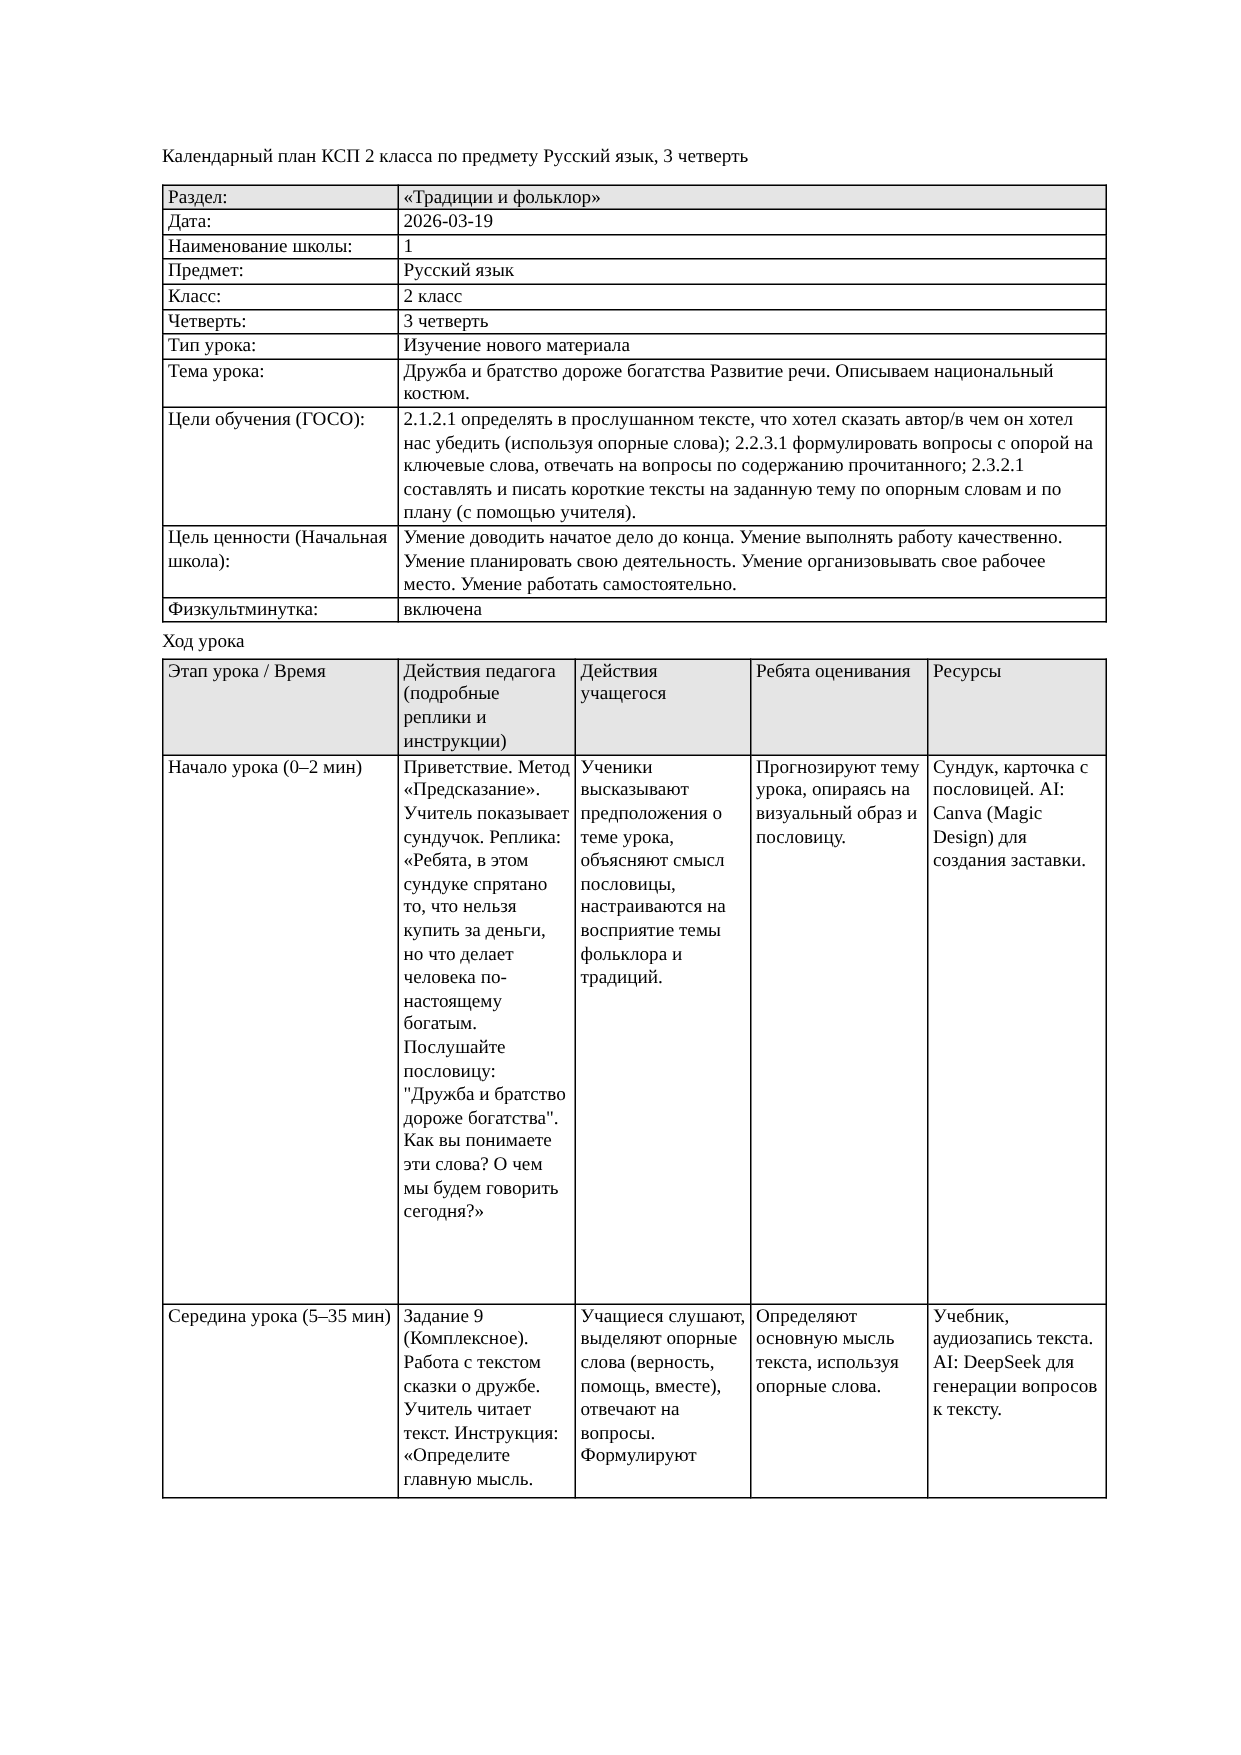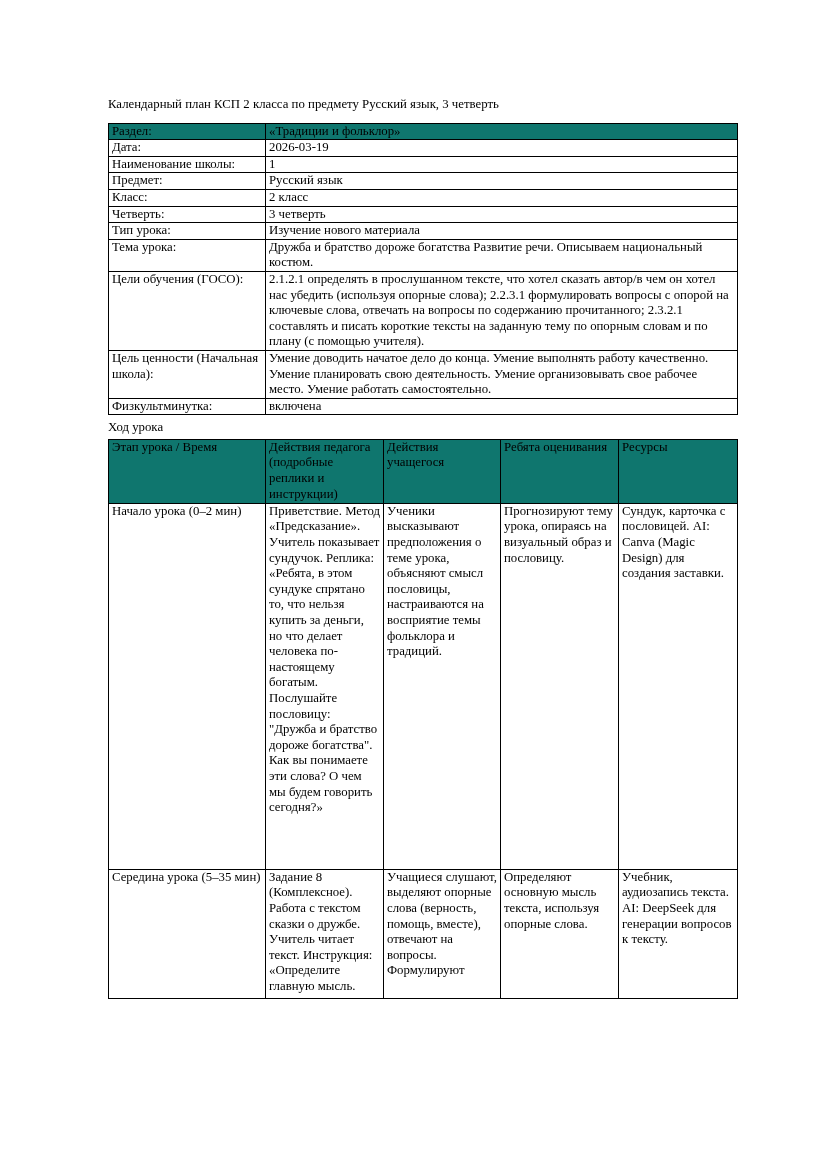--- a/index.html
+++ b/index.html
@@ -32,21 +32,21 @@
     table-layout: fixed;
   }
   td, th {
     border: 1px solid #000000;
     padding: 0 3px;
     vertical-align: top;
     text-align: left;
     font-weight: normal;
     word-wrap: break-word;
   }
-  tr.shaded td, thead th { background: #0f766e; }
+  tr.shaded td, thead th { background: #e5e5e5; }
   .info-table col.c-label { width: 157px; }
   .flow-heading { margin-top: 5px; margin-bottom: 3px; }
   .flow-table col.f1 { width: 157px; }
   .flow-table col.f2 { width: 118px; }
   .flow-table col.f3 { width: 117px; }
   .flow-table col.f4 { width: 118px; }
   .flow-table col.f5 { width: 119px; }
   .flow-table thead th { height: 64px; }
   .flow-table tr.row-start td { height: 366px; }
   .flow-table tr.row-clipped .clip {
@@ -140,21 +140,21 @@
           <td>Приветствие. Метод «Предсказание». Учитель показывает сундучок. Реплика: «Ребята, в этом сундуке спрятано то, что нельзя купить за деньги, но что делает человека по-настоящему богатым. Послушайте пословицу: "Дружба и братство дороже богатства". Как вы понимаете эти слова? О чем мы будем говорить сегодня?»</td>
           <td>Ученики высказывают предположения о теме урока, объясняют смысл пословицы, настраиваются на восприятие темы фольклора и традиций.</td>
           <td>Прогнозируют тему урока, опираясь на визуальный образ и пословицу.</td>
           <td>Сундук, карточка с пословицей. AI: Canva (Magic Design) для создания заставки.</td>
         </tr>
         <tr class="row-clipped">
           <td>
             <div class="clip">Середина урока (5–35 мин)</div>
           </td>
           <td>
-            <div class="clip">Задание 8 (Комплексное). Работа с текстом сказки о дружбе. Учитель читает текст. Инструкция: «Определите главную мысль.</div>
+            <div class="clip">Задание 9 (Комплексное). Работа с текстом сказки о дружбе. Учитель читает текст. Инструкция: «Определите главную мысль.</div>
           </td>
           <td>
             <div class="clip">Учащиеся слушают, выделяют опорные слова (верность, помощь, вместе), отвечают на вопросы. Формулируют</div>
           </td>
           <td>
             <div class="clip">Определяют основную мысль текста, используя опорные слова.</div>
           </td>
           <td>
             <div class="clip">Учебник, аудиозапись текста. AI: DeepSeek для генерации вопросов к тексту.</div>
           </td>

